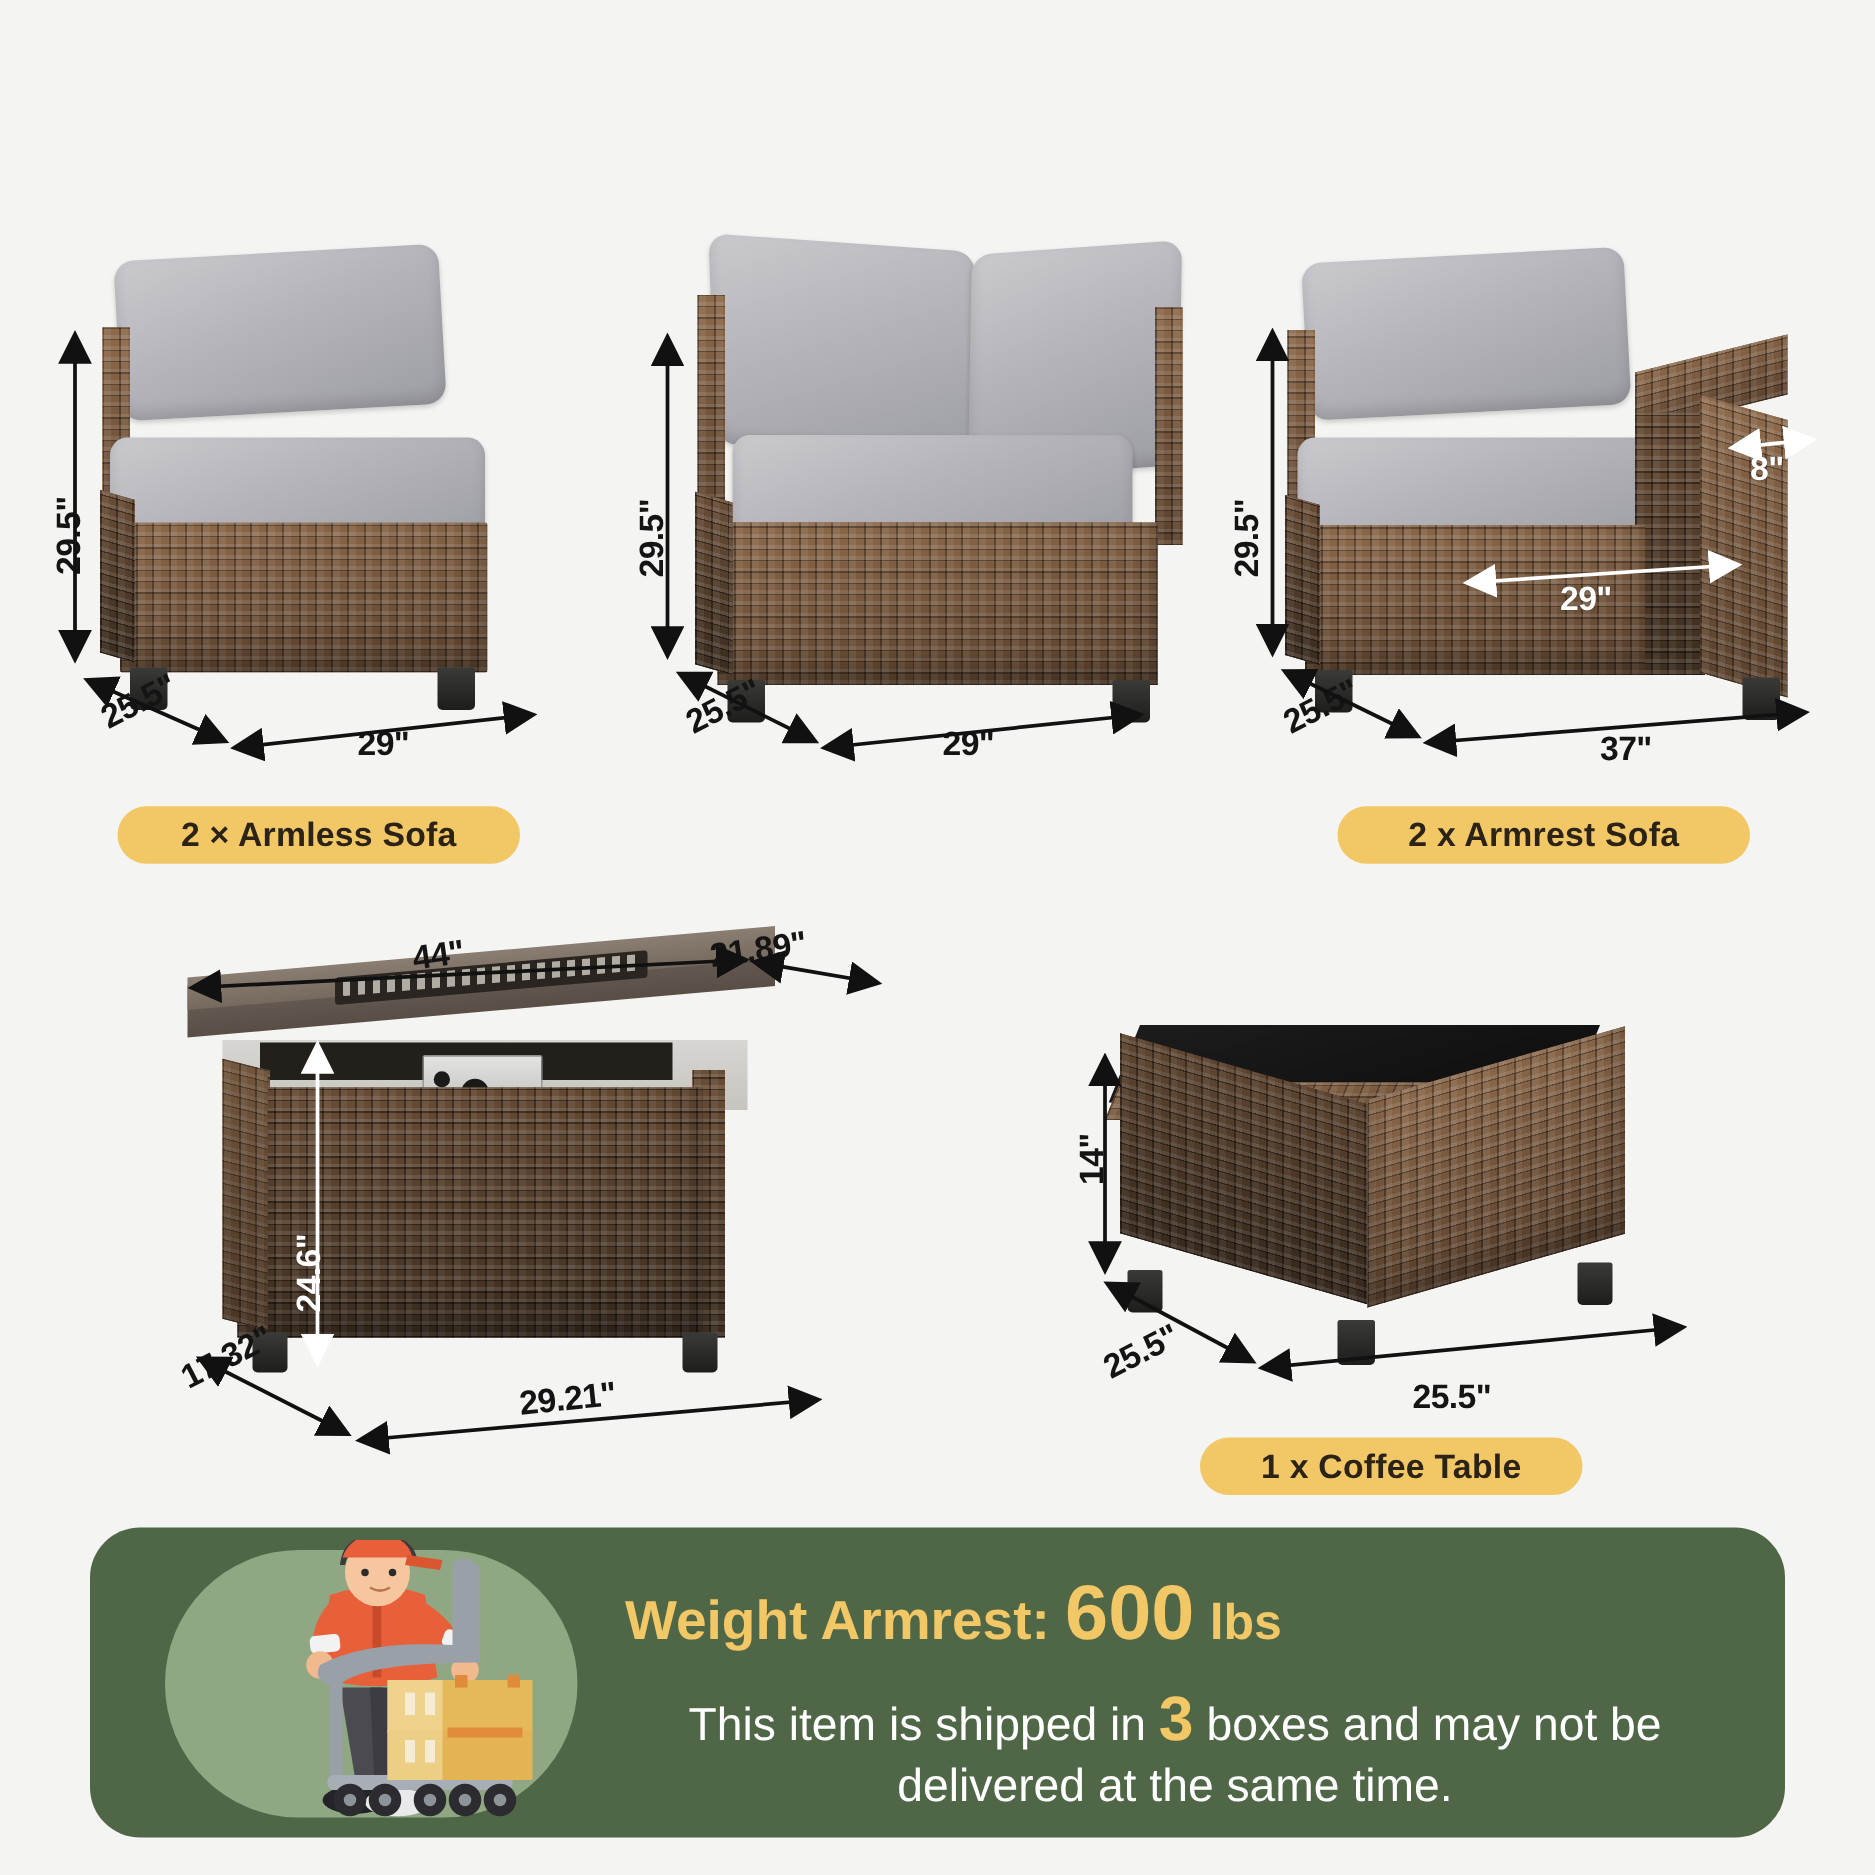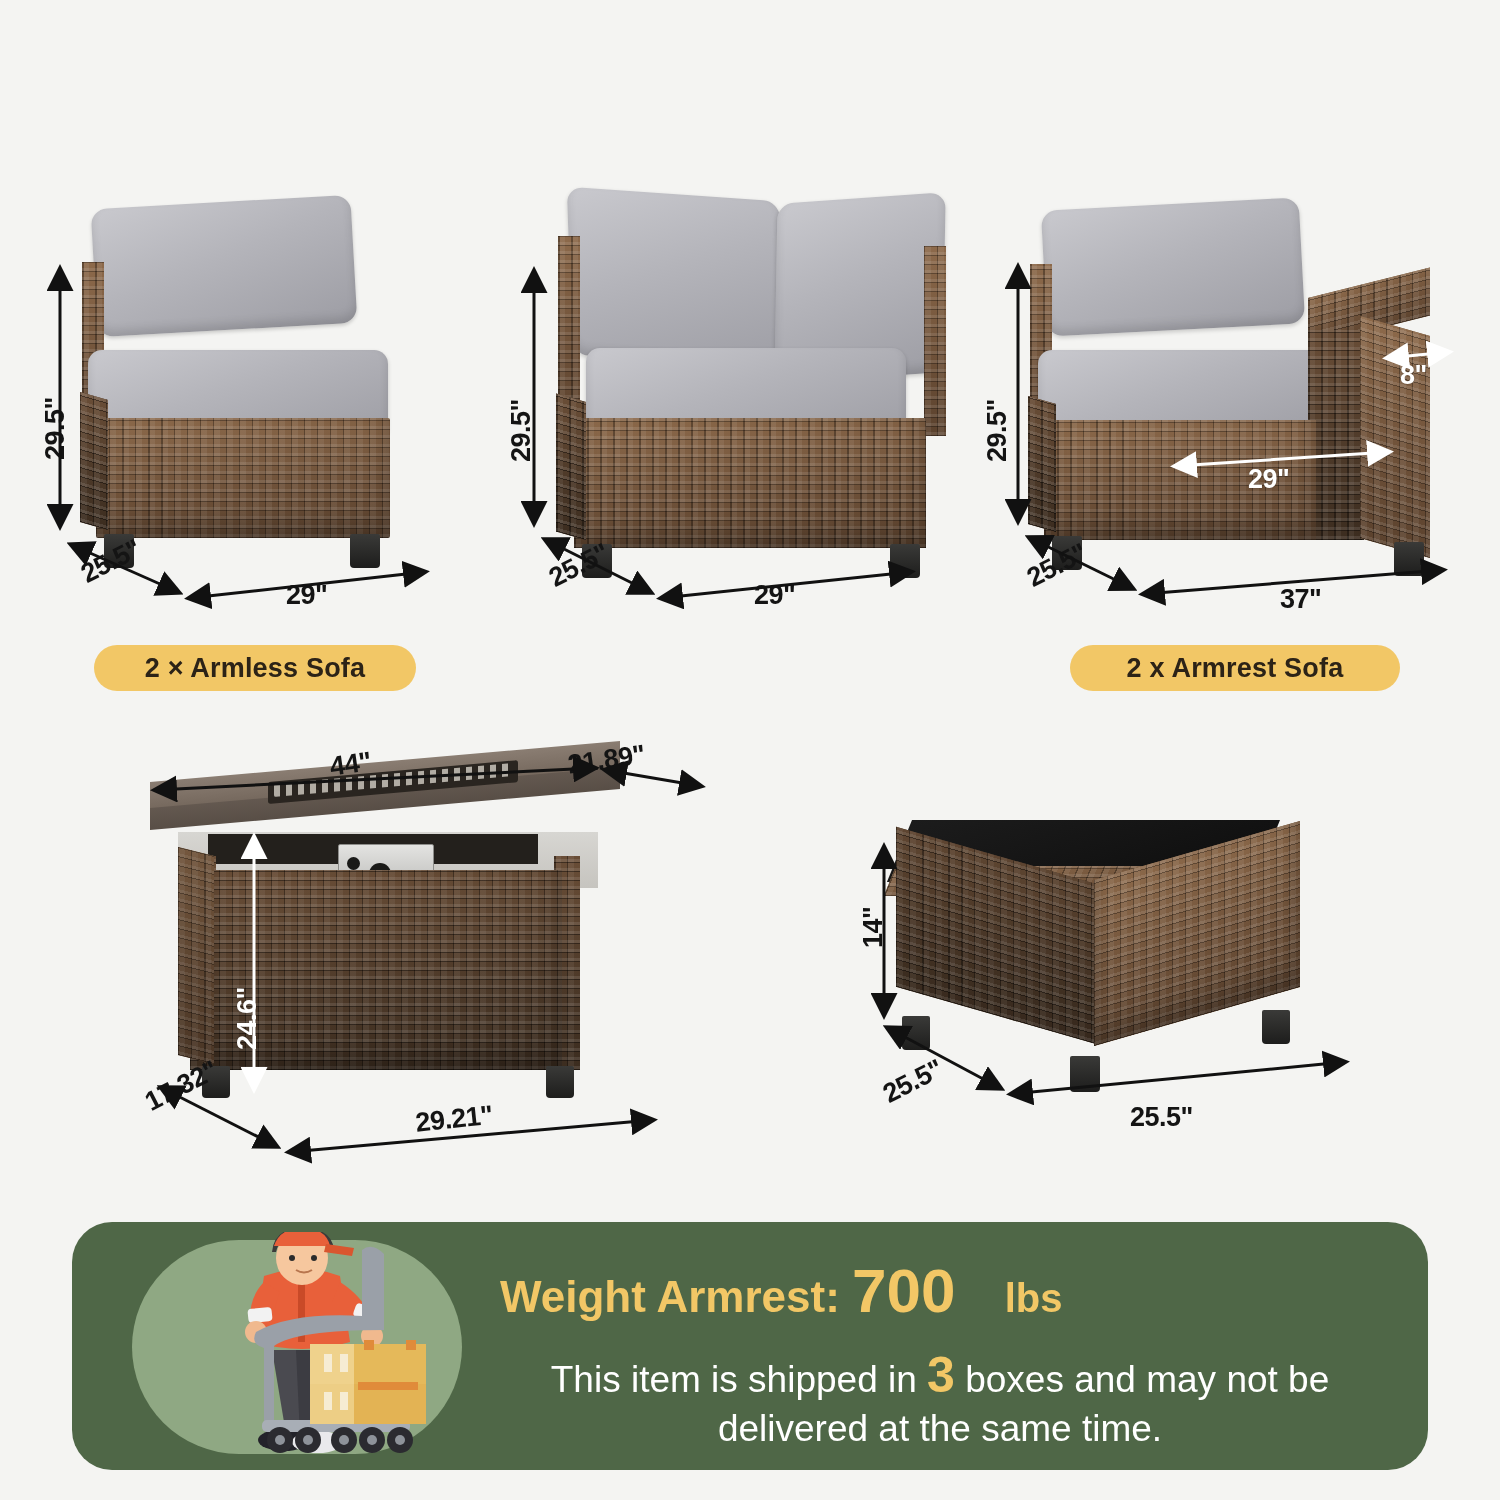--- a/index.html
+++ b/index.html
@@ -80,21 +80,21 @@
   }
   .banner-oval {
     position: absolute; left: 60px; top: 18px; width: 330px; height: 214px;
     background: #8fa883; border-radius: 110px;
   }
   .weight-line {
     position: absolute; left: 500px; top: 1255px;
     font-size: 44px; font-weight: 700; color: #f2c766; white-space: nowrap;
   }
   .weight-line .big { font-size: 62px; }
-  .weight-line .lbs { font-size: 40px; margin-left: 37px; }
+  .weight-line .lbs { font-size: 40px; }
   .ship-line {
     position: absolute; left: 500px; top: 1345px; width: 880px;
     font-size: 37px; color: #ffffff; line-height: 1.22; text-align: center;
   }
   .ship-line .num { color: #f2c766; font-size: 50px; font-weight: 700; }
 </style>
 </head>
 <body>
 
 <div class="page">
@@ -196,20 +196,21 @@
     <div class="wicker-dark" style="position:absolute; left:16px; top:64px; width:200px; height:160px; transform: skewY(16deg); transform-origin:right top; filter:brightness(.9);"></div>
     <div class="wicker" style="position:absolute; left:214px; top:60px; width:206px; height:166px; transform: skewY(-16deg); transform-origin:left top; box-shadow: inset 0 -16px 24px rgba(0,0,0,.28);"></div>
     <div class="foot" style="position:absolute; left:22px; top:196px; width:28px; height:34px;"></div>
     <div class="foot" style="position:absolute; left:190px; top:236px; width:30px; height:36px;"></div>
     <div class="foot" style="position:absolute; left:382px; top:190px; width:28px; height:34px;"></div>
 
     <div class="dim v" style="left:-22px; top:128px;">14"</div>
     <div class="dim d" style="left:-2px; top:262px;">25.5"</div>
     <div class="dim" style="left:250px; top:282px;">25.5"</div>
   </div>
+  <div class="pill" style="left:960px; top:1150px; width:306px;">1 x Coffee Table</div>
 
   <svg class="arrows">
     <defs>
       <marker id="ar" markerWidth="9" markerHeight="9" refX="7" refY="4.5" orient="auto">
         <path d="M0,0 L9,4.5 L0,9 z" fill="#111"></path>
       </marker>
       <marker id="arS" markerWidth="9" markerHeight="9" refX="2" refY="4.5" orient="auto">
         <path d="M9,0 L0,4.5 L9,9 z" fill="#111"></path>
       </marker>
       <marker id="arW" markerWidth="9" markerHeight="9" refX="7" refY="4.5" orient="auto">
@@ -306,21 +307,21 @@
     <circle cx="176" cy="208" r="13" fill="#2b2b30"></circle>
       <circle cx="176" cy="208" r="5" fill="#8e939a"></circle>
     <circle cx="204" cy="208" r="13" fill="#2b2b30"></circle>
       <circle cx="204" cy="208" r="5" fill="#8e939a"></circle>
     <circle cx="232" cy="208" r="13" fill="#2b2b30"></circle>
       <circle cx="232" cy="208" r="5" fill="#8e939a"></circle>
   </svg>
 
   <div class="weight-line">
     <span>Weight Armrest:</span>
-    <span class="big">700</span>
+    <span class="big">600</span>
     <span class="lbs">lbs</span>
   </div>
 
   <div class="ship-line">
     <span>This item is shipped in</span>
     <span class="num">3</span>
     <span>boxes and may not be delivered at the same time.</span>
   </div>
 
 </div>

